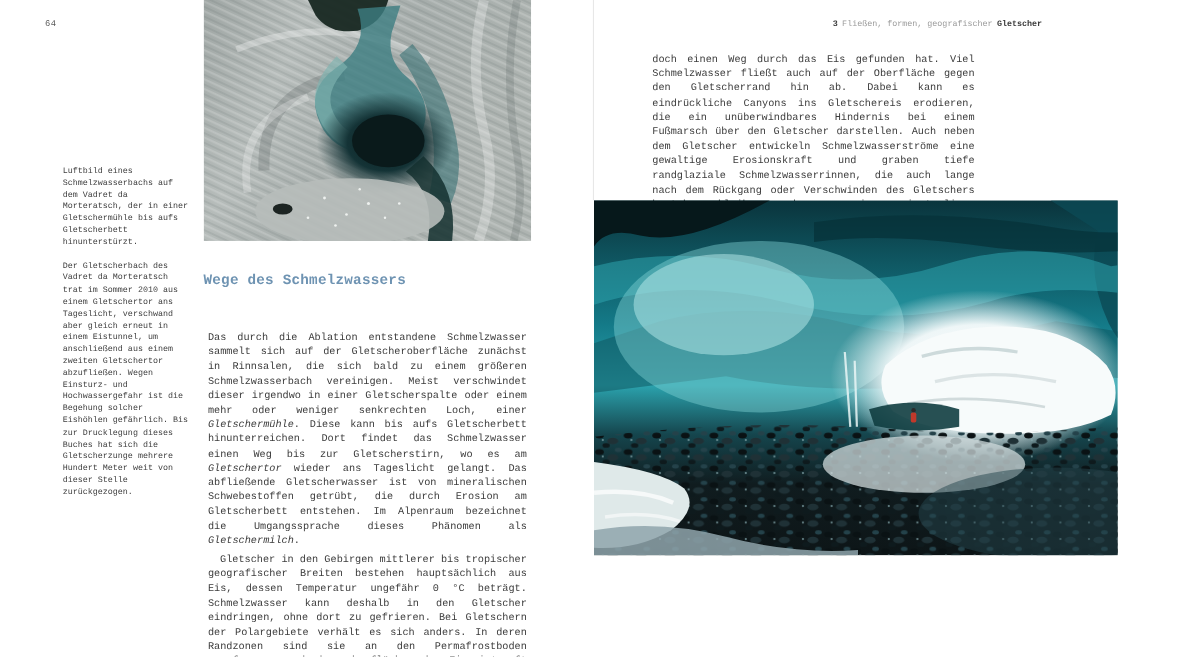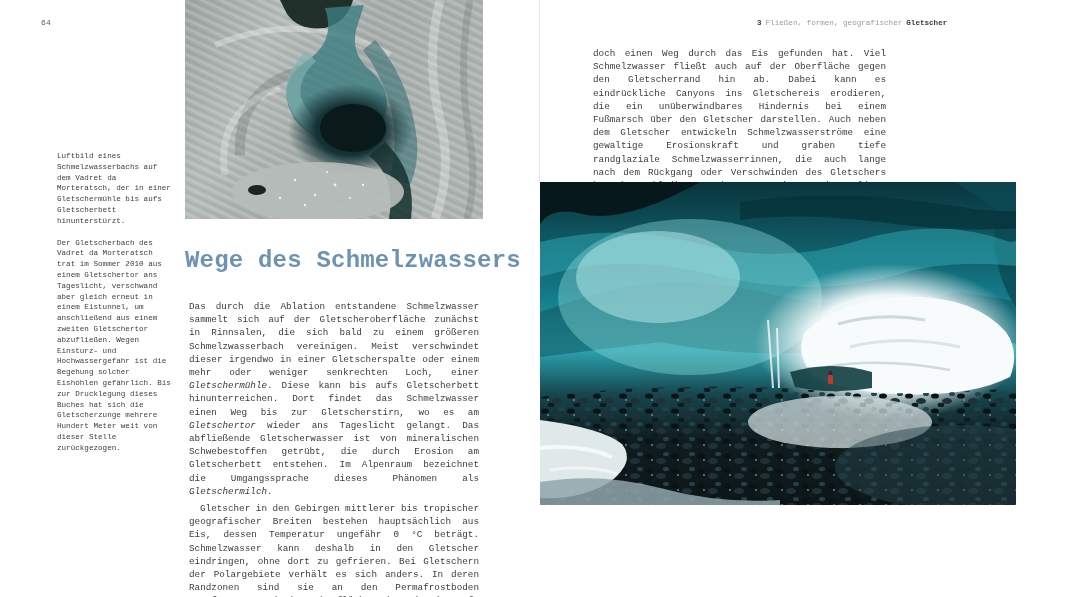--- a/index.html
+++ b/index.html
@@ -16,21 +16,21 @@
   .chapter-header .seg-book{color:#3a3a3a;font-weight:bold;margin-left:4px;}
 
   .margin-caption{position:absolute;left:57px;top:103px;width:117px;font-size:7.6px;line-height:10.8px;color:#3e3e3e;margin-top:48px;}
   .margin-caption p{margin:0 0 11px 0;}
 
   .photo{position:absolute;overflow:hidden;}
   .photo-left{left:185px;top:0;width:298px;height:219px;}
   .photo-right{left:540px;top:182px;width:540px;height:323px;}
   .photo svg{display:block;}
 
-  .heading{position:absolute;left:185px;top:247px;font-size:24px;font-weight:bold;color:#6e93b2;letter-spacing:.2px;}
+  .heading{position:absolute;left:185px;top:247px;font-size:13px;font-weight:bold;color:#6e93b2;letter-spacing:.2px;}
 
   .body-text{position:absolute;font-size:9.3px;line-height:13.2px;color:#3c3c3c;text-align:justify;}
   .body-left{left:185px;top:296px;width:298px;}
   .body-right{left:589px;top:43px;width:301px;}
   .body-text p{margin:4px;}
   .body-text p.indent{text-indent:11px;}
   .ital{font-style:italic;}
 
   .spine-line{position:absolute;left:539px;top:0;width:1px;height:182px;background:#e7e7e7;}
 </style>

